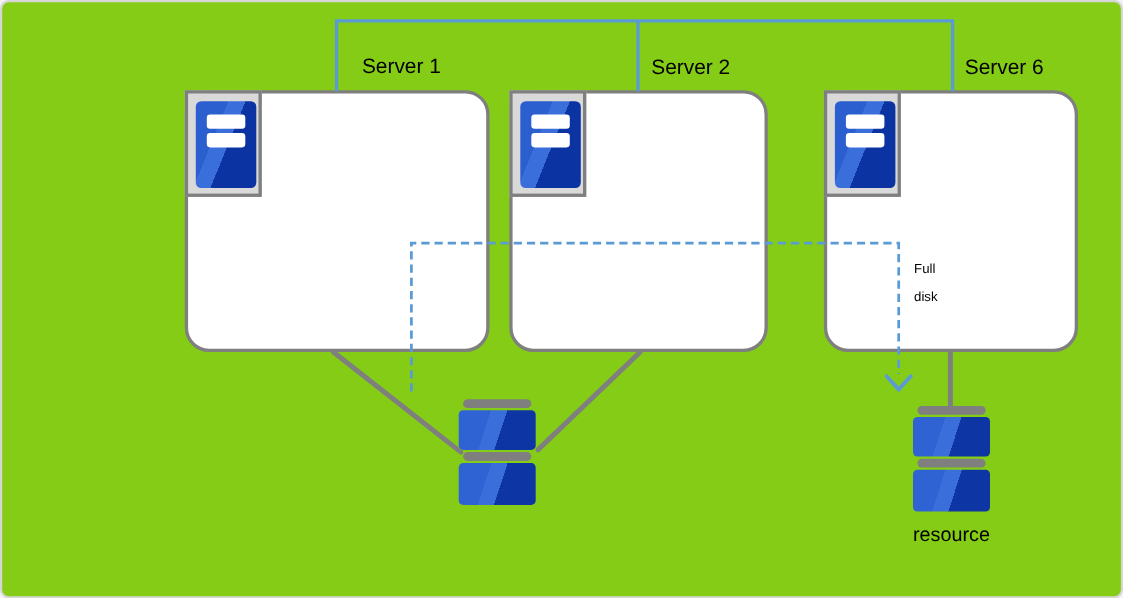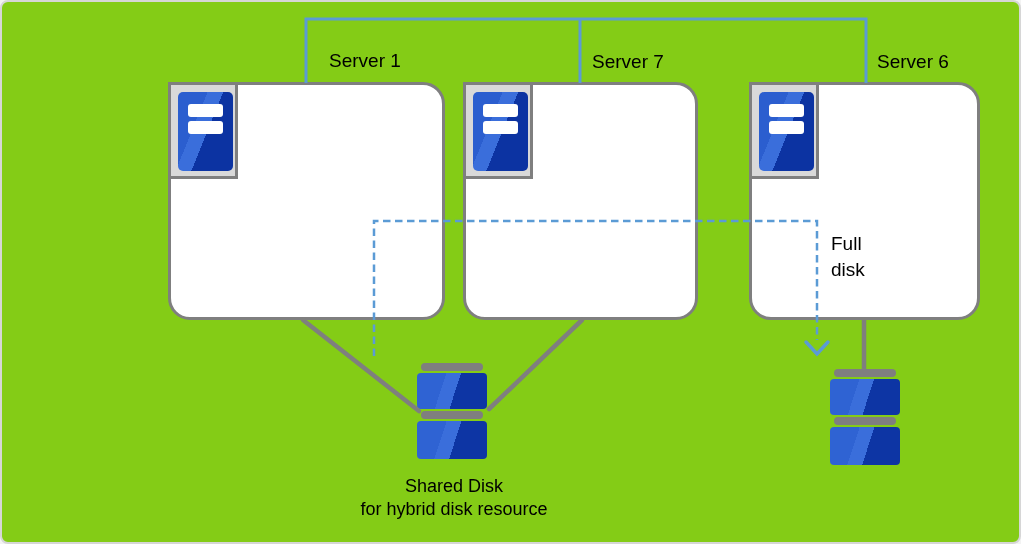--- a/index.html
+++ b/index.html
@@ -66,21 +66,21 @@
   .shared-disk { left:415px; top:361px; }
   .hybrid-disk { left:828px; top:367px; }
 
   .label {
     position:absolute; color:#000000; z-index:6; white-space:nowrap;
   }
   .server-label { font-size:19px; line-height:19px; }
   .label-s1 { left:327px; top:49px; }
   .label-s2 { left:590px; top:50px; }
   .label-s3 { left:875px; top:50px; }
-  .full-copy-label { left:829px; top:229px; font-size:19px; line-height:26px; }
+  .full-copy-label { left:829px; top:229px; font-size:12px; line-height:26px; }
   .full-copy-label span { display:block; }
   .disk-label {
     font-size:18px; line-height:23px; text-align:center;
     transform:translateX(-50%);
   }
   .shared-disk-label { left:452px; top:473px; }
   .hybrid-disk-label { left:863px; top:473px; }
   .disk-label span { display:block; }
 </style>
 </head>
@@ -129,29 +129,26 @@
     <div class="platter platter-b"></div>
   </div>
   <div class="disk hybrid-disk">
     <div class="cap"></div>
     <div class="platter platter-a"></div>
     <div class="cap"></div>
     <div class="platter platter-b"></div>
   </div>
 
   <div class="label server-label label-s1">Server 1</div>
-  <div class="label server-label label-s2">Server 7</div>
+  <div class="label server-label label-s2">Server 2</div>
   <div class="label server-label label-s3">Server 6</div>
 
   <div class="label full-copy-label">
     <span>Full</span>
     <span>disk</span>
   </div>
 
-  <div class="label disk-label shared-disk-label">
-    <span>Shared Disk</span>
-    <span>for hybrid disk resource</span>
-  </div>
 
   <div class="label disk-label hybrid-disk-label">
+    <span>resource</span>
   </div>
 
 </div>
 
 </body></html>

